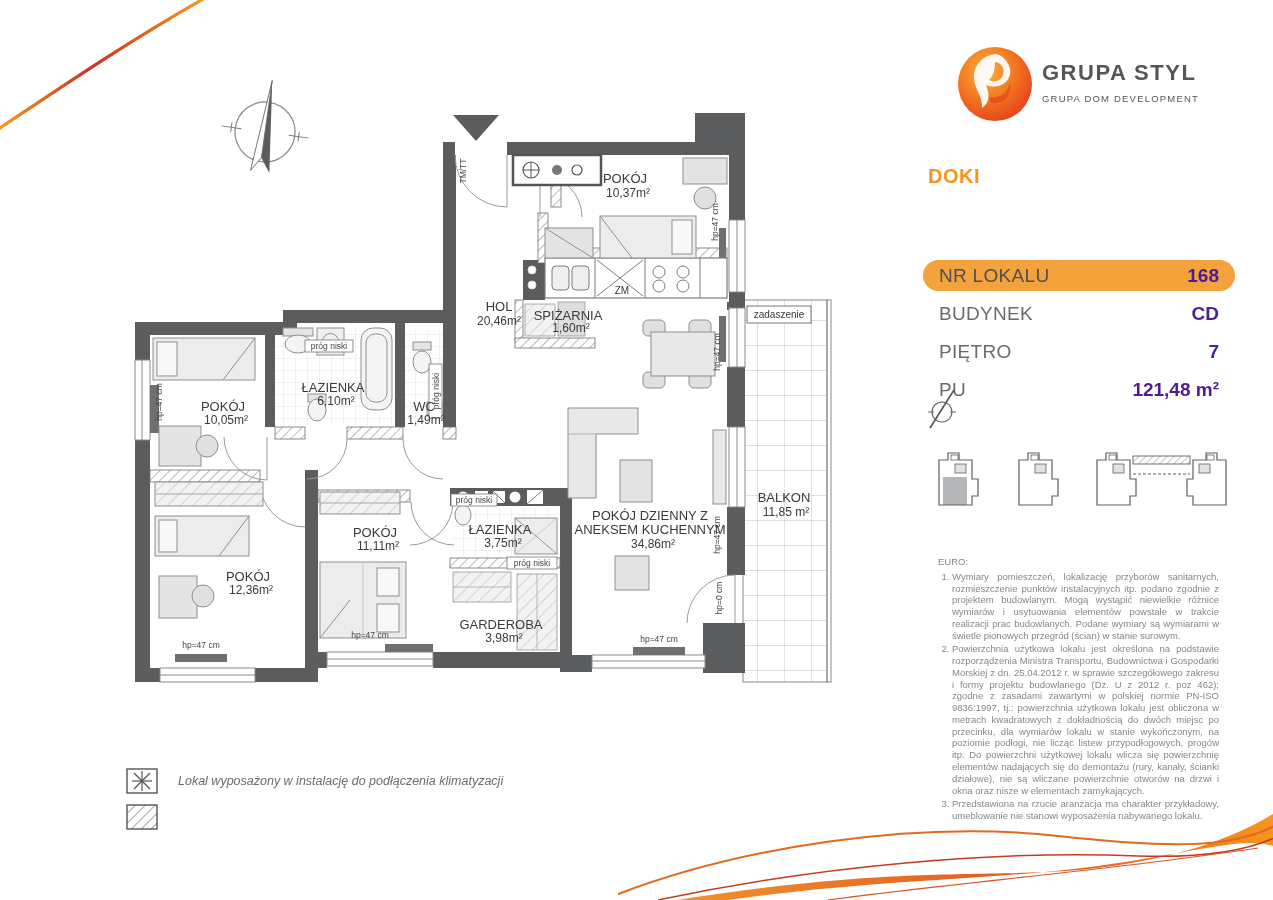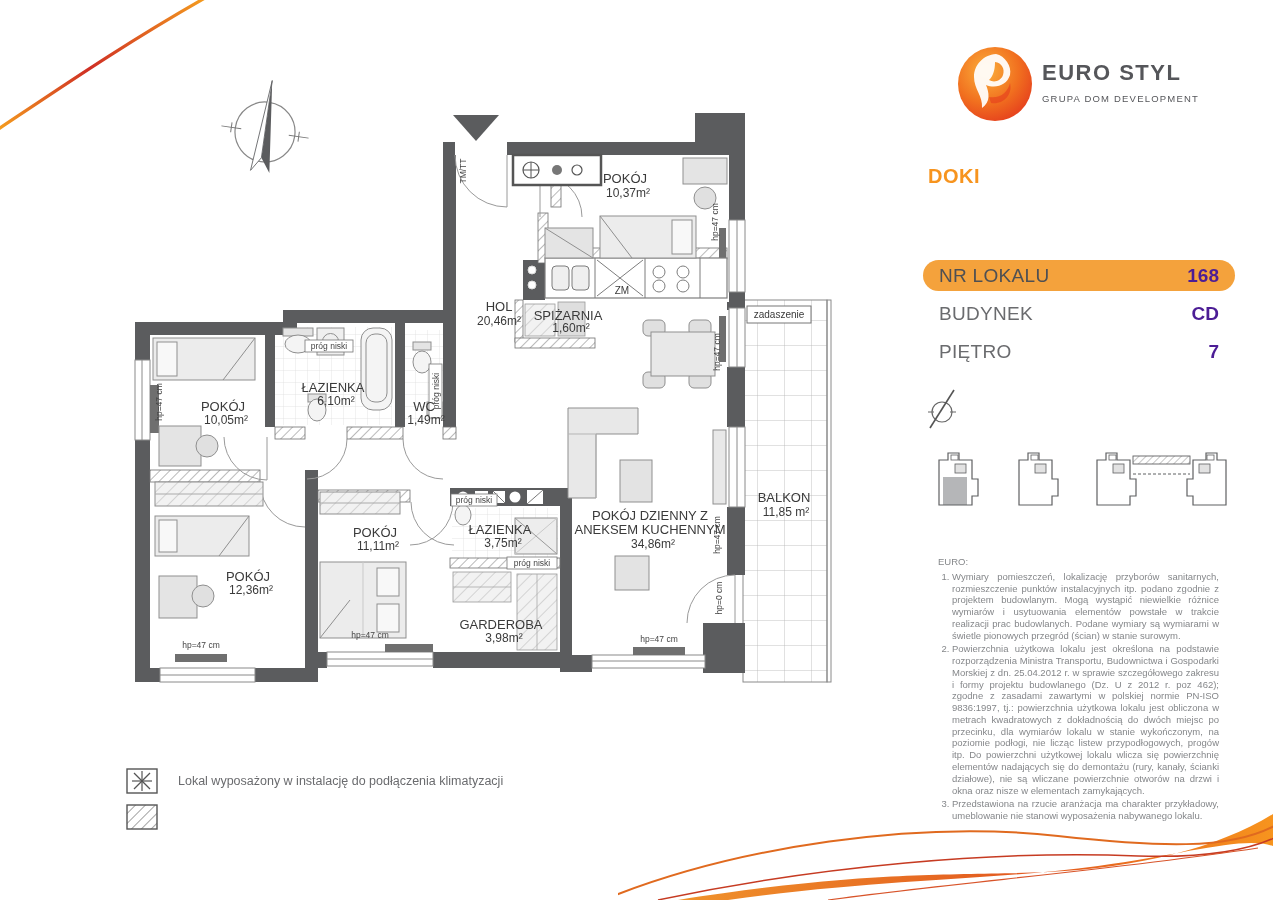--- a/index.html
+++ b/index.html
@@ -18,21 +18,21 @@
   .info-row .val{color:#4c1d95;font-weight:bold;}
   .info-row.hl{background:#f4a23c;border-radius:17px;}
   .info-row.hl .lbl{color:#4f5053;}
   .notes{position:absolute;left:938px;top:556px;width:281px;color:#85878a;font-size:9.5px;line-height:1.24;}
   .notes-title{margin-bottom:3px;}
   .notes ol{margin:0;padding-left:14px;}
   .notes li{text-align:justify;margin-bottom:2px;}
 
   
   .legend{position:absolute;left:126px;top:768px;}
-  .legend-row{display:flex;align-items:center;gap:20px;margin-bottom:10px;}
+  .legend-row{display:flex;align-items:center;gap:20px;margin-bottom:10px;font-style:italic;}
   .legend-text{font-size:12.5px;color:#6a6b6e;}
 
   
   .t-room{font-size:13px;fill:#3a3a3a;text-anchor:middle;}
   .t-area{font-size:12px;fill:#3a3a3a;text-anchor:middle;}
   .t-sm{font-size:8.5px;fill:#454545;text-anchor:middle;}
   .t-zm{font-size:10px;fill:#3a3a3a;text-anchor:middle;}
   .t-zad{font-size:10px;fill:#3a3a3a;text-anchor:middle;}
 </style>
 </head>
@@ -71,38 +71,42 @@
         <stop offset="0" stop-color="#fbb03b"></stop>
           <stop offset="0.55" stop-color="#f1701f"></stop>
           <stop offset="1" stop-color="#e3361d"></stop>
       </radialGradient>
     </defs>
     <circle cx="40" cy="40" r="37" fill="url(#lg)"></circle>
     <path d="M41,10 C28,11 19,21 19,33 C19,45 28,52 27,64 C36,58 34,48 31,41 C41,45 52,41 55,31 C57,22 50,12 41,10 Z M40,18 C47,19 50,25 48,31 C46,37 39,39 34,36 C38,32 40,26 40,18 Z" fill="#ffffff" fill-rule="evenodd" opacity="0.93"></path>
     <path d="M34,53 C45,55 53,48 55,39 C58,51 48,61 36,59 Z" fill="#e3361d" opacity="0.55"></path>
   </svg>
   <div class="brand-text">
-    <div class="brand-name">EURO STYL</div>
+    <div class="brand-name">GRUPA STYL</div>
     <div class="brand-sub">GRUPA DOM DEVELOPMENT</div>
   </div>
 
   <div class="project-title">DOKI</div>
 
   <div class="info-table">
     <div class="info-row hl">
       <span class="lbl">NR LOKALU</span>
       <span class="val">168</span>
     </div>
     <div class="info-row">
       <span class="lbl">BUDYNEK</span>
       <span class="val">CD</span>
     </div>
     <div class="info-row">
       <span class="lbl">PIĘTRO</span>
       <span class="val">7</span>
+    </div>
+    <div class="info-row">
+      <span class="lbl">PU</span>
+      <span class="val">121,48 m²</span>
     </div>
   </div>
 
   <svg class="abs" style="left:926px;top:384px" width="34" height="50" viewBox="0 0 34 50">
     <circle cx="16" cy="28" r="10" fill="none" stroke="#666" stroke-width="1.2"></circle>
     <line x1="4" y1="44" x2="28" y2="6" stroke="#555" stroke-width="1.6"></line>
     <line x1="2" y1="28" x2="8" y2="28" stroke="#666" stroke-width="1"></line>
     <line x1="24" y1="28" x2="30" y2="28" stroke="#666" stroke-width="1"></line>
   </svg>
 

